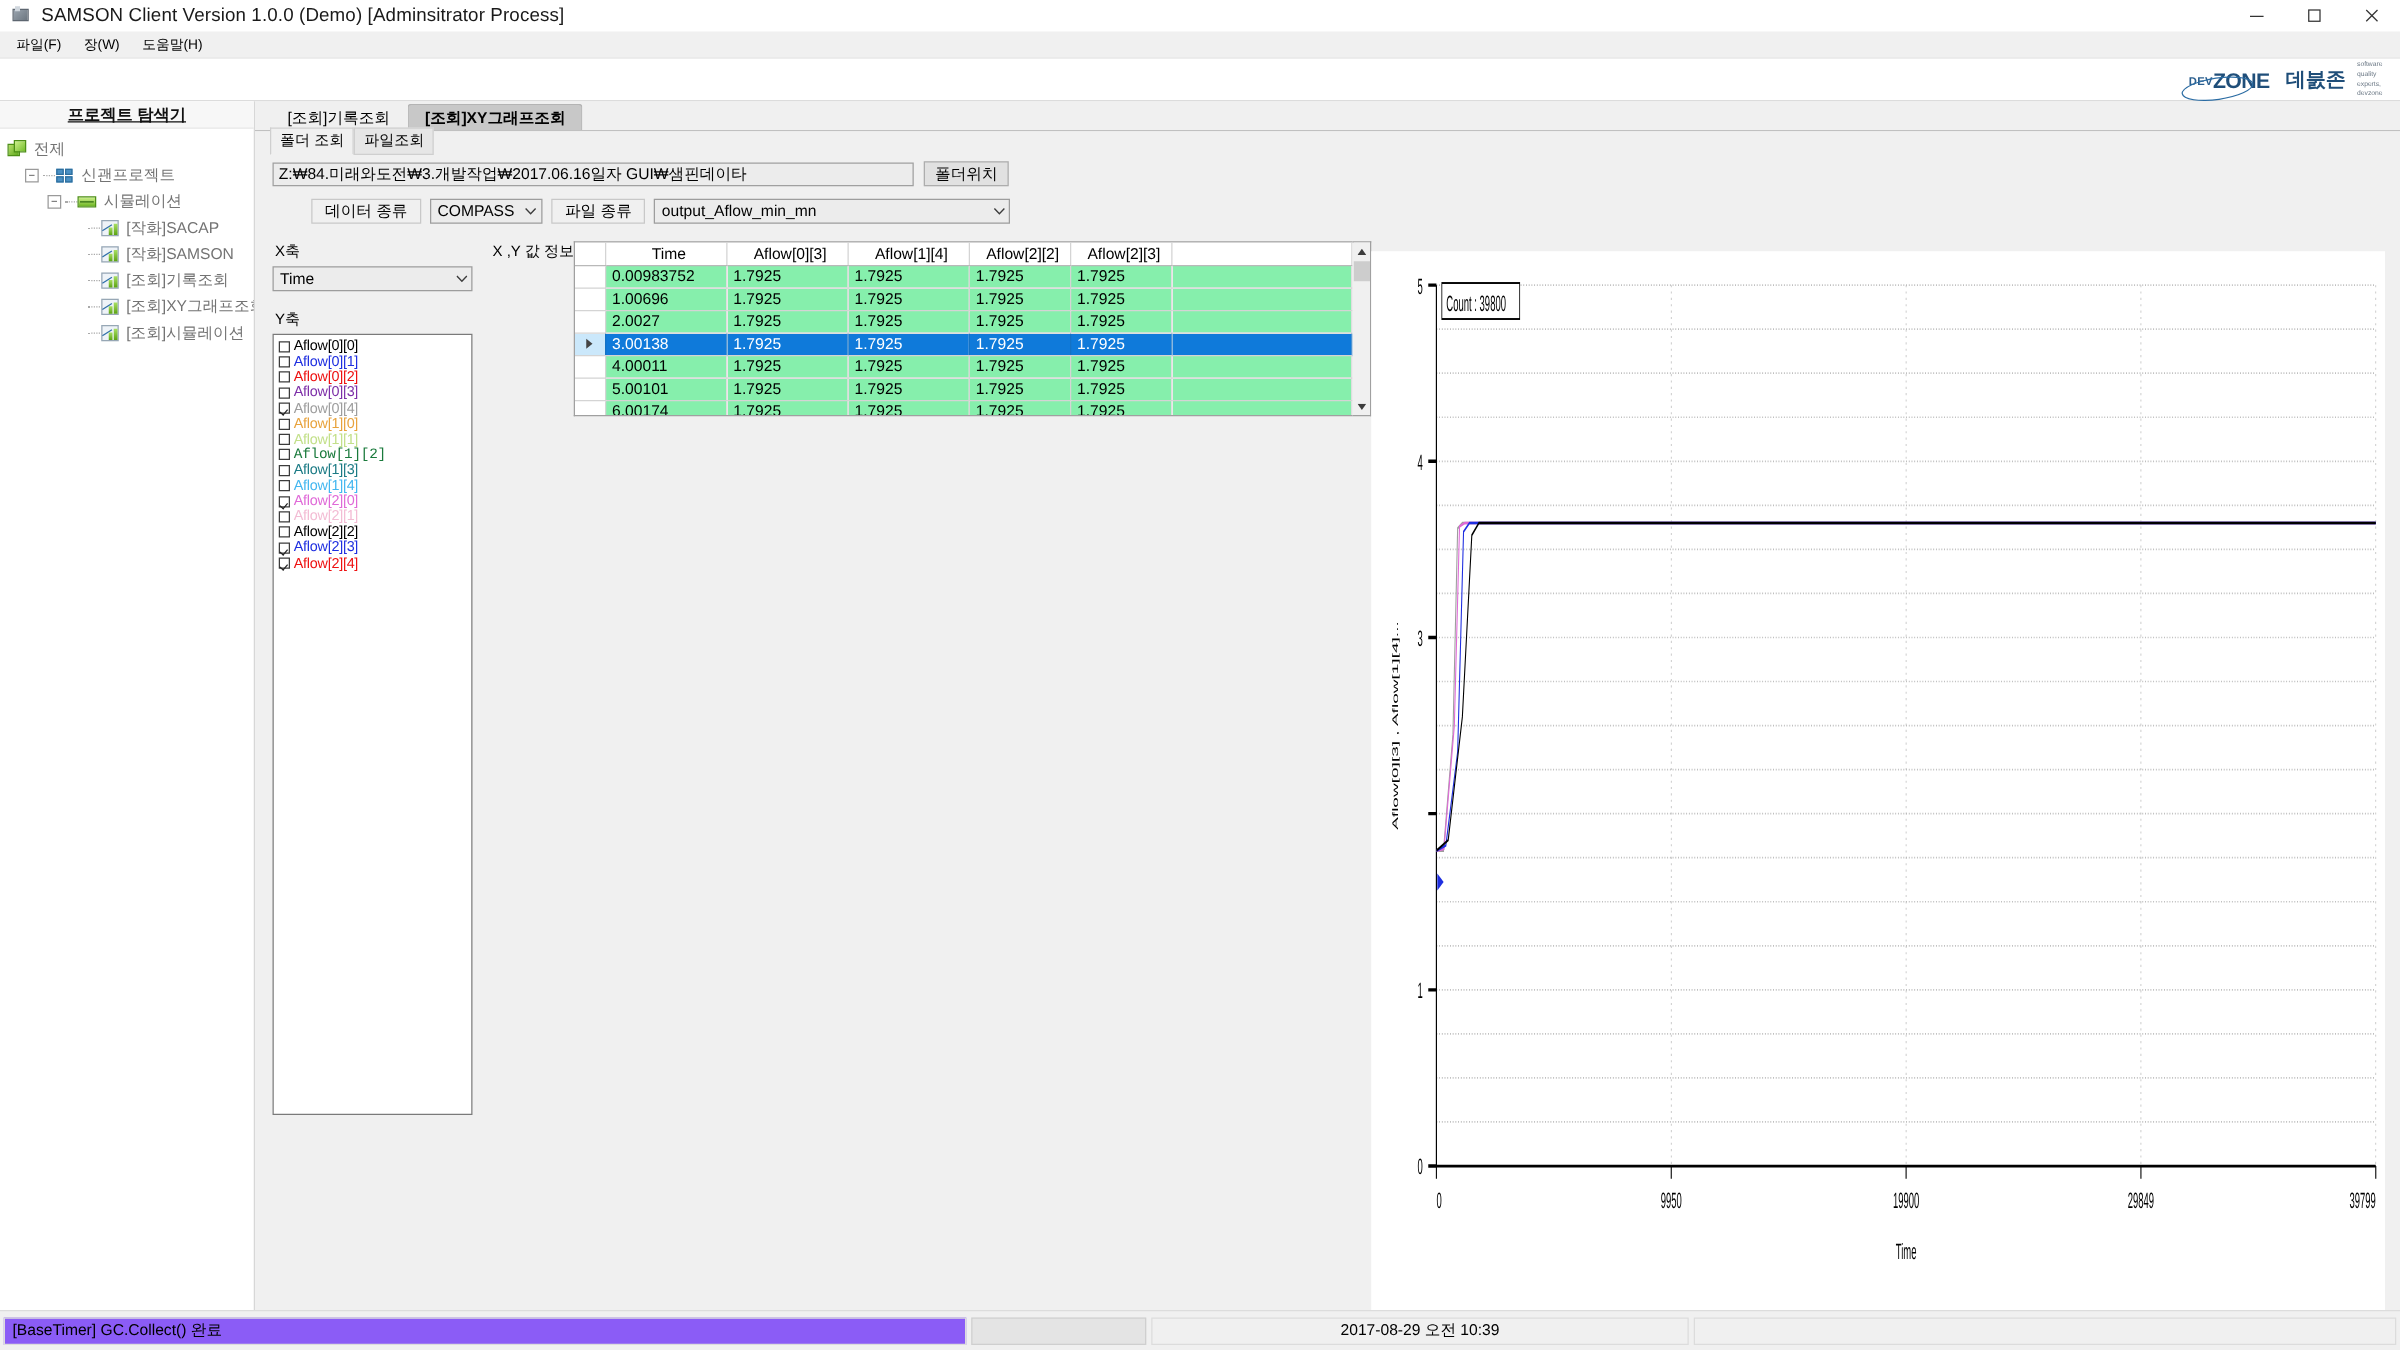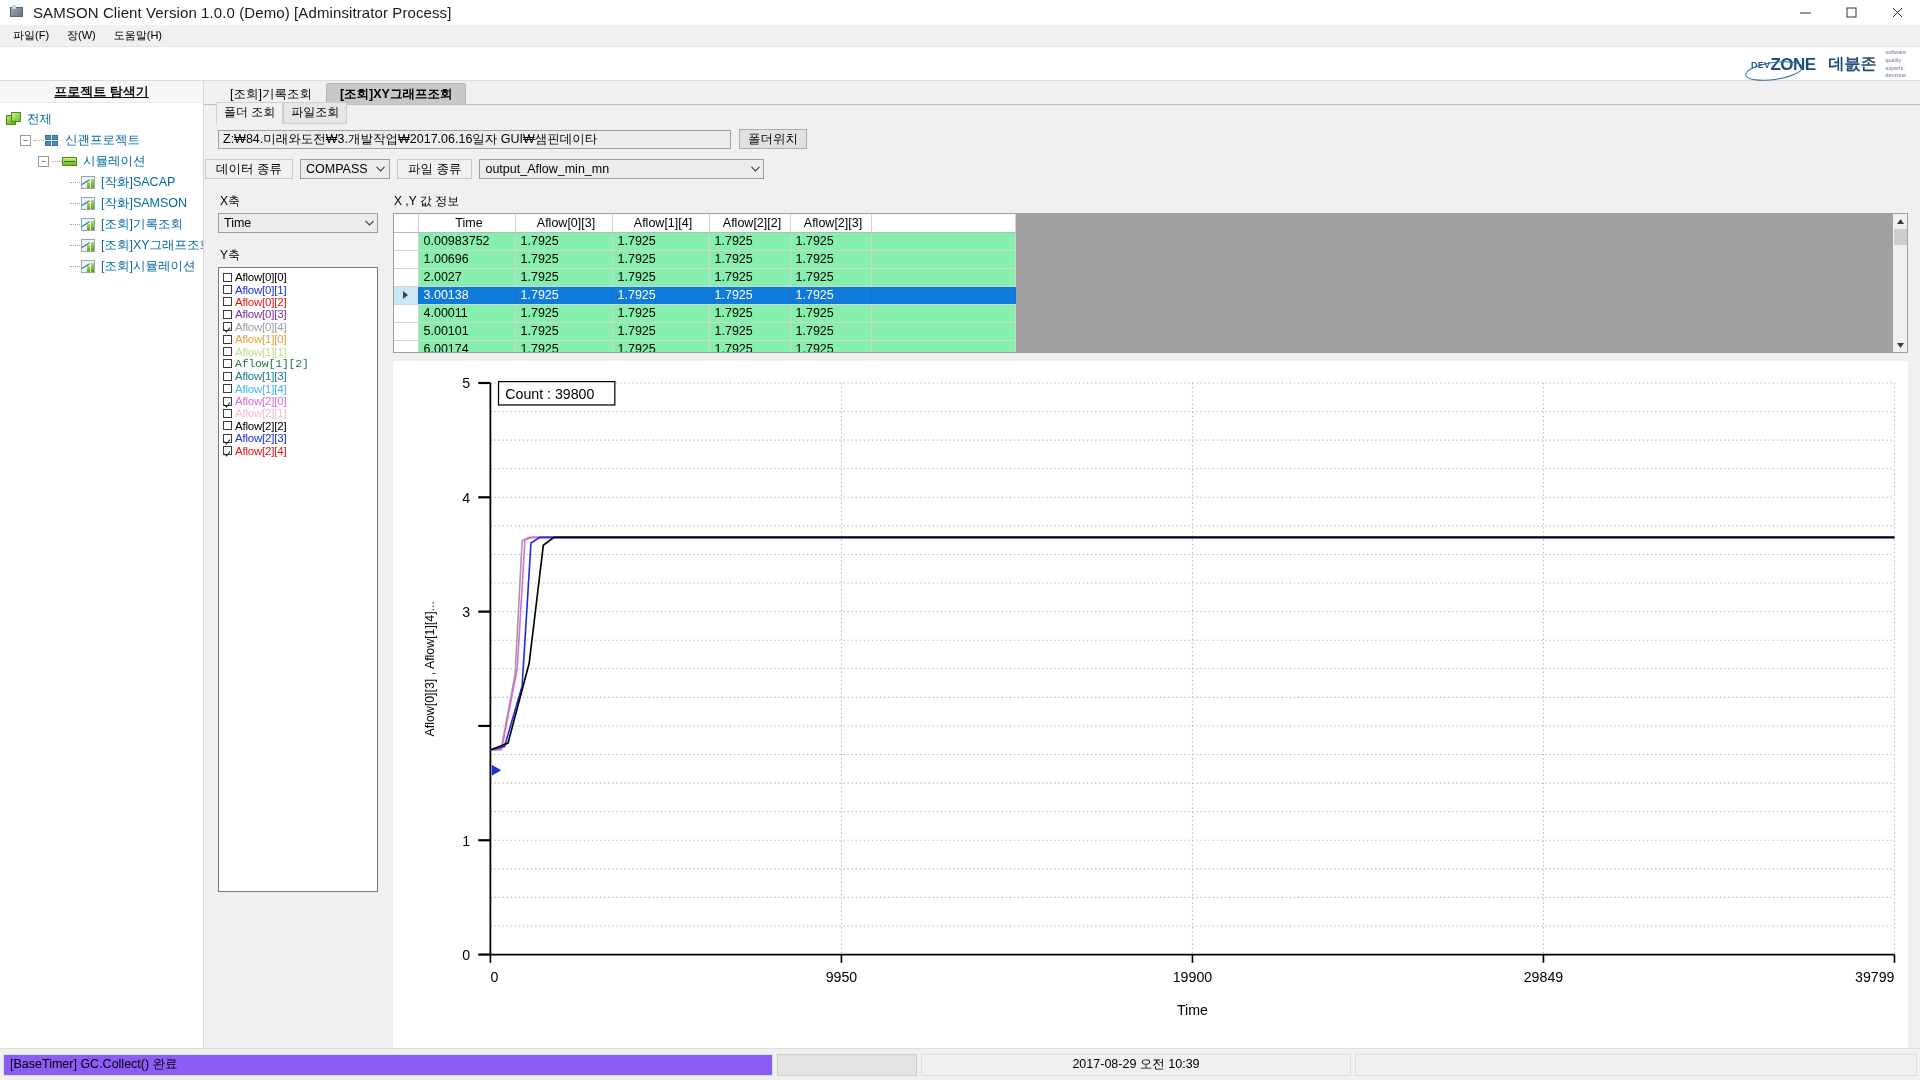--- a/index.html
+++ b/index.html
@@ -74,62 +74,62 @@
   .ico.folderAll .b2{left:5px;top:0px;width:10px;height:10px;background:linear-gradient(135deg,#cdf08a,#74bd2c);border:1px solid #4d8f16;}
   .ico.grid4 i{position:absolute;width:6px;height:5px;background:#4a90c4;border:1px solid #2e6f9e;}
   .ico.grid4 .g1{left:1px;top:2px;} .ico.grid4 .g2{left:8px;top:2px;}
   .ico.grid4 .g3{left:1px;top:8px;} .ico.grid4 .g4{left:8px;top:8px;}
   .ico.simu .bar{position:absolute;left:0;top:3px;width:15px;height:9px;background:linear-gradient(#cdf08a,#6eb524);border:1px solid #4d8f16;}
   .ico.simu .ln{position:absolute;left:2px;top:7px;width:11px;height:1px;background:#2f6b10;}
   .ico.chart .bg{position:absolute;left:1px;top:1px;width:14px;height:13px;background:#eef3f8;border:1px solid #97a7b5;}
   .ico.chart .ln{position:absolute;left:2px;top:9px;width:9px;height:1.4px;background:#2f6fa8;transform:rotate(-32deg);transform-origin:left center;}
   .ico.chart .b{position:absolute;bottom:2px;width:3px;background:linear-gradient(#a9e063,#5ba312);}
   .ico.chart .b1{left:7px;height:6px;} .ico.chart .b2{left:11px;height:9px;}
-  .tlabel{color:#0369a1;}
+  .tlabel{color:#737373;}
 
   
   #content { flex:1; display:flex; flex-direction:column; background:#f0f0f0; min-width:0;}
   #tabstrip { height:23px; padding:0 0 0 12px; display:flex; align-items:flex-end; gap:0px; background:#f0f0f0;}
   .tab { height:21px; padding:0 13px; display:flex; align-items:center; font-size:12.5px; background:#f0f0f0; border:1px solid transparent; border-bottom:none; color:#000;}
   .tab.active { background:#c8c8c8; border-color:#b4b4b4; border-radius:3px 3px 0 0; font-weight:bold; }
   #tab-underline{height:1px;background:#c0c0c0;}
 
   #panel { flex:1; background:#f0f0f0; padding:0 0 0 0; display:flex; flex-direction:column; min-height:0;}
 
   #subtabs { height:19px; display:flex; align-items:flex-end; padding-left:12px; }
   .subtab { font-size:12px; padding:1px 7px 2px 7px; color:#000; border:1px solid transparent;}
   .subtab.active { background:#f0f0f0; border-color:#cfcfcf; border-bottom-color:#f0f0f0; font-weight:normal;}
   .subtab.inactive { background:#e6e6e6; border:1px solid #cfcfcf;}
 
   #pathrow { padding:5px 0 0 14px; display:flex; align-items:center; gap:8px;}
   #pathbox { width:513px; height:19px; background:#ececec; border:1px solid #a0a0a0; font-size:12.5px; padding:1px 4px; display:flex; align-items:center; color:#000;}
   .btn { height:20px; min-width:54px; padding:0 8px; background:#e1e1e1; border:1px solid #adadad; font-size:12.5px; display:flex; align-items:center; justify-content:center;}
 
-  #typerow { padding:10px 0 0 1px; display:flex; align-items:flex-end; gap:7px;}
+  #typerow { padding:10px 0 0 16px; display:flex; align-items:flex-end; gap:7px;margin-left:29px;}
   .lblbtn { height:20px; padding:0 10px; background:#f0f0f0; border:1px solid #c8c8c8; font-size:12.5px; display:flex; align-items:center;}
   .combo { height:20px; background:#ececec; border:1px solid #9d9d9d; font-size:12.5px; display:flex; align-items:center; padding:0 0 0 5px; position:relative;}
   .combo .val{flex:1; color:#000;}
   .combo .arrow{ width:16px; display:flex; align-items:center; justify-content:center; color:#3c3c3c; font-size:9px;}
   #combo-datatype{ width:90px; }
   #combo-filetype{ width:285px; }
 
   #midrow{ display:flex; padding:14px 0 0 14px; flex:1; min-height:0;}
 
   
   #axiscol{ width:165px; flex:none; }
   .axis-label{ font-size:12px; margin:0 0 3px 2px; color:#000;}
   #combo-xaxis{ width:160px; margin-bottom:14px;}
   #ylist{ width:160px; height:625px; background:#fff; border:1px solid #7a7a7a; padding:3px 0 0 4px; overflow:hidden;}
   .yrow{ display:flex; align-items:center; height:12.4px; font-size:11.5px; }
   .cb{ width:9px; height:9px; border:1px solid #3c3c3c; background:#fff; margin-right:3px; flex:none; position:relative;}
   .cb.checked:after{ content:""; position:absolute; left:1px; top:3px; width:3px; height:5px; border-right:1.4px solid #222; border-bottom:1.4px solid #222; transform:rotate(40deg);}
   .ytext{ white-space:nowrap; letter-spacing:-0.2px;}
 
   
-  #rightstack{ flex:1; display:flex; flex-direction:column; min-width:0; padding-left:10px; padding-right:12px;}
+  #rightstack{ flex:1; display:flex; flex-direction:row; min-width:0; padding-left:10px; padding-right:12px;}
   #gridtitle{ font-size:12px; margin:0 0 3px 1px;}
   #gridwrap{ height:140px; display:flex; border:none; }
   #gridscroll{ flex:1; background:#a0a0a0; border:1px solid #a0a0a0; border-right:none; overflow:hidden; position:relative;}
   table.dg{ border-collapse:collapse; background:#fff; table-layout:fixed; width:622px;}
   table.dg th, table.dg td{ font-size:12.5px; font-weight:normal; text-align:left; border-right:1px solid #d4d4d4; border-bottom:1px solid #d4d4d4; height:18px; padding:0 0 0 5px; background:#86efac; white-space:nowrap; overflow:hidden;}
   table.dg th{ background:#fff; border-bottom:1px solid #b9b9b9; text-align:center; }
   table.dg th.rowsel, table.dg td.rowsel{ width:24px; padding:0; text-align:center; background:#fff;}
   table.dg col.c0{width:24px;} table.dg col.cw{width:97px;} table.dg col.cw2{width:81px;}
   table.dg tr.sel td{ background:#0f7ada; color:#fff; border-right:1px solid #1472c4;}
   table.dg tr.sel td.rowsel{ background:#cbe8fb; color:#000;}

